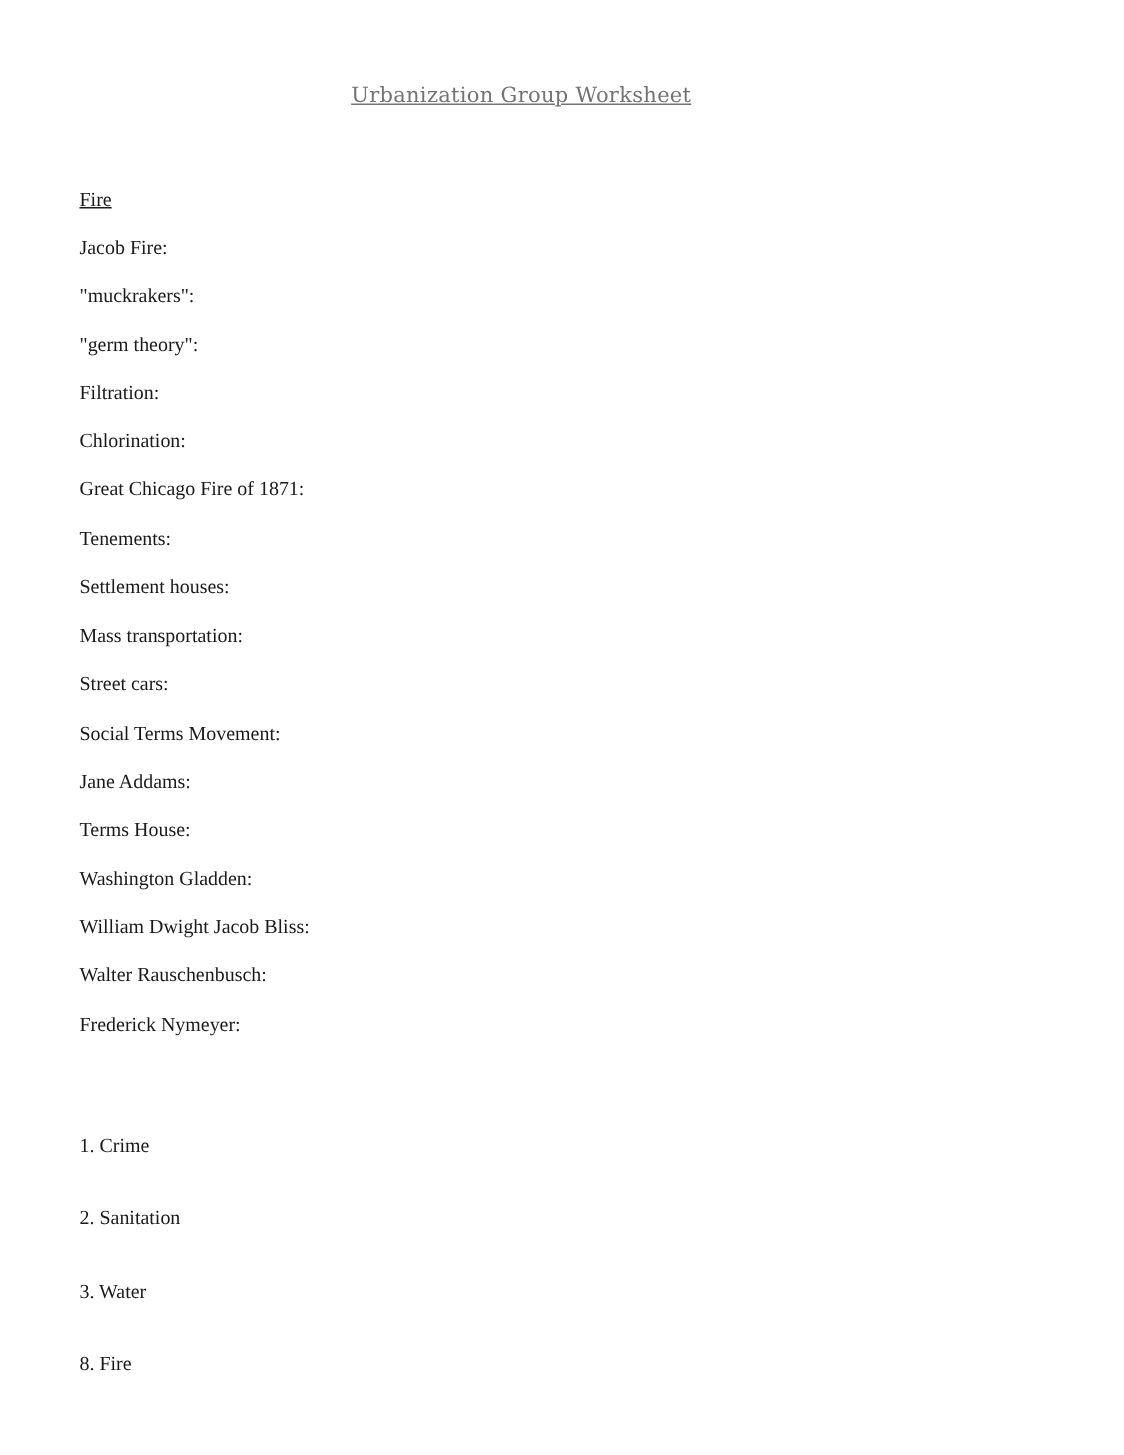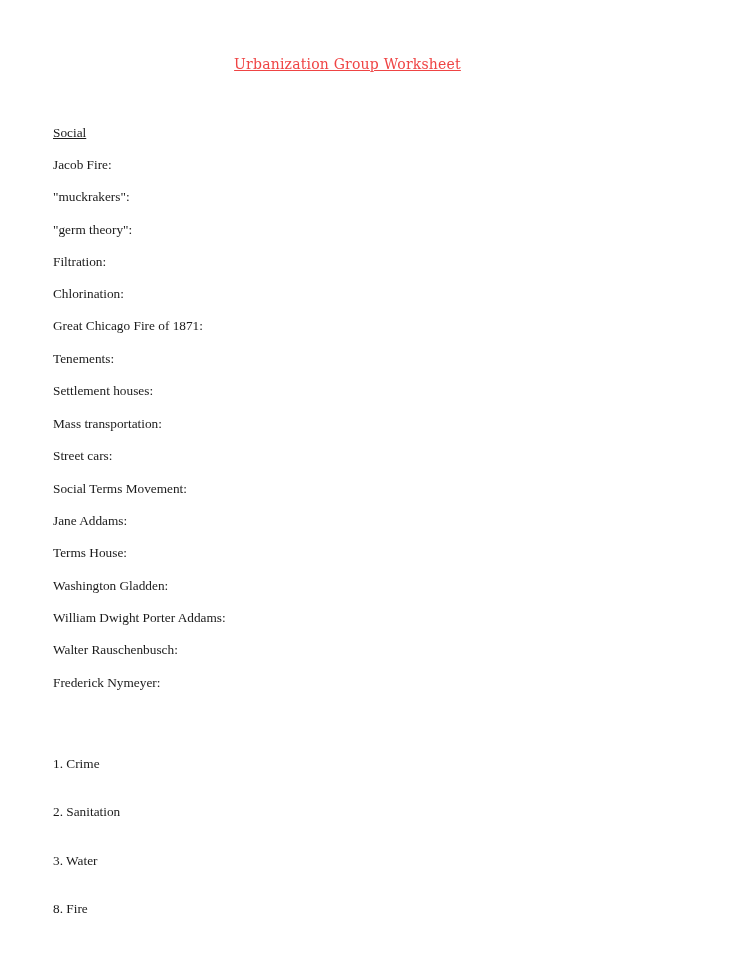--- a/index.html
+++ b/index.html
@@ -1,50 +1,50 @@
 <!DOCTYPE html>
 <html><head>
 <meta charset="utf-8">
 <style>
   html, body { margin: 0; padding: 0; background: #ffffff; }
   body { width: 749px; height: 970px; position: relative; overflow: hidden;
          font-family: "Liberation Serif", "DejaVu Serif", serif; color: #1a1a1a; }
   .page { position: absolute; left: 0; top: 0; width: 749px; height: 970px; }
   .title { position: absolute; top: 56px; left: 0; width: 695px; text-align: center;
            font-family: "DejaVu Serif", serif; font-size: 14px; text-decoration: underline;
-           letter-spacing: 0.2px; color: #ef4444; }
+           letter-spacing: 0.2px; color: #737373; }
   .directions { position: absolute; top: 77px; left: 53px; width: 660px;
                 font-weight: bold; font-size: 13.3px; line-height: 16px; color: #111; }
   .terms-heading { position: absolute; top: 125px; left: 53px; font-size: 13.3px; text-decoration: underline; }
   .term { position: absolute; left: 53px; font-size: 13.3px; line-height: 16px; white-space: nowrap; }
   .section-heading { position: absolute; top: 708px; left: 53px; font-size: 13.3px; font-weight: bold; text-decoration: underline; }
   .question { position: absolute; left: 53px; font-size: 13.3px; margin-top: 16px; }
 </style>
 </head>
 <body>
 
 <div class="page">
   <div class="title">Urbanization Group Worksheet</div>
-  <div class="terms-heading">Social</div>
+  <div class="terms-heading">Fire</div>
 
   <div class="term" style="top:157px">Jacob Fire:</div>
   <div class="term" style="top:189px">"muckrakers":</div>
   <div class="term" style="top:222px">"germ theory":</div>
   <div class="term" style="top:254px">Filtration:</div>
   <div class="term" style="top:286px">Chlorination:</div>
   <div class="term" style="top:318px">Great Chicago Fire of 1871:</div>
   <div class="term" style="top:351px">Tenements:</div>
   <div class="term" style="top:383px">Settlement houses:</div>
   <div class="term" style="top:416px">Mass transportation:</div>
   <div class="term" style="top:448px">Street cars:</div>
   <div class="term" style="top:481px">Social Terms Movement:</div>
   <div class="term" style="top:513px">Jane Addams:</div>
   <div class="term" style="top:545px">Terms House:</div>
   <div class="term" style="top:578px">Washington Gladden:</div>
-  <div class="term" style="top:610px">William Dwight Porter Addams:</div>
+  <div class="term" style="top:610px">William Dwight Jacob Bliss:</div>
   <div class="term" style="top:642px">Walter Rauschenbusch:</div>
   <div class="term" style="top:675px">Frederick Nymeyer:</div>
 
 
   <div class="question" style="top:740px">1. Crime</div>
   <div class="question" style="top:788px">2. Sanitation</div>
   <div class="question" style="top:837px">3. Water</div>
   <div class="question" style="top:885px">8. Fire</div>
 </div>
 

